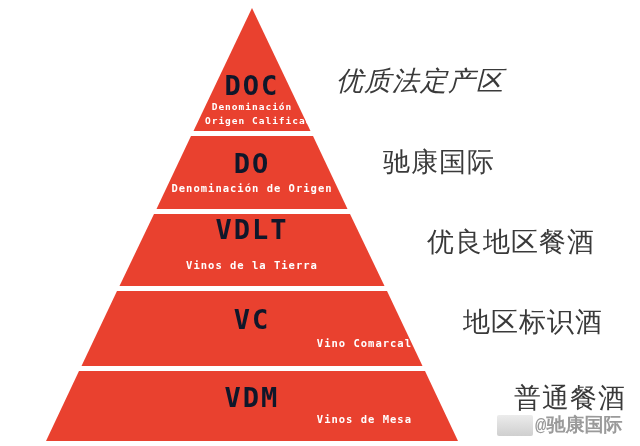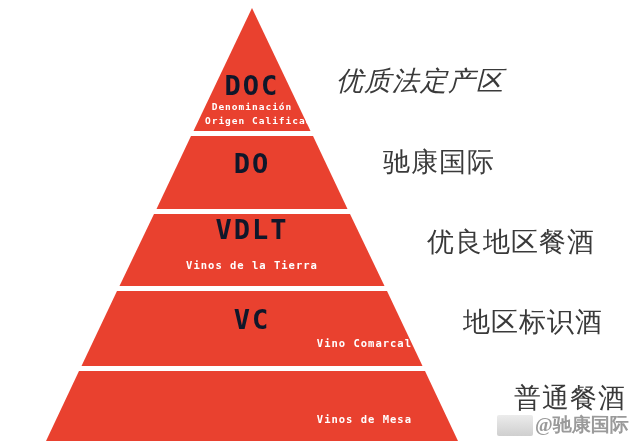--- a/index.html
+++ b/index.html
@@ -55,21 +55,21 @@
   }
   .watermark-patch {
     display: inline-block;
     width: 36px;
     height: 21px;
     margin-right: 2px;
     border-radius: 2px;
     background: linear-gradient(180deg, #ececec 0%, #cfcfcf 100%);
   }
   .watermark-text {
-    font-family: Liberation Serif, serif;
+    font-family: Liberation Mono, monospace;
     font-weight: bold;
     font-size: 19px;
     color: #9a9a9a;
     text-shadow: 1px 1px 0 rgba(255,255,255,0.9);
     white-space: nowrap;
   }
 </style>
 </head>
 <body>
 
@@ -83,27 +83,29 @@
     <polygon points="79,371 425,371 458,441 46,441" fill="#e9412f"></polygon>
   </svg>
 
   <div class="tier-code" style="top:72px;">DOC</div>
   <div class="tier-sub" style="top:100px; font-size:9.5px;">
     <div>Denominación</div>
     <div>de Origen Calificada</div>
   </div>
 
   <div class="tier-code" style="top:150px;">DO</div>
+  <div class="tier-sub" style="top:181px;">Denominación de Origen</div>
 
   <div class="tier-code" style="top:216px;">VDLT</div>
   <div class="tier-sub" style="top:258px;">Vinos de la Tierra</div>
 
   <div class="tier-code" style="top:306px;">VC</div>
   <div class="tier-sub" style="top:336px;text-align:right;">Vino Comarcal</div>
 
+  <div class="tier-code" style="top:384px;">VDM</div>
   <div class="tier-sub" style="top:412px;text-align:right;">Vinos de Mesa</div>
 
   <div class="cn-label" style="left:336px; top:66px;font-style:italic;">优质法定产区</div>
   <div class="cn-label" style="left:383px; top:147px;">驰康国际</div>
   <div class="cn-label" style="left:427px; top:227px;text-align:right;">优良地区餐酒</div>
   <div class="cn-label" style="left:463px; top:307px;">地区标识酒</div>
   <div class="cn-label" style="left:502px; top:383px;margin-left:12px;">普通餐酒</div>
 
   <div class="watermark">
     <span class="watermark-patch"></span>

